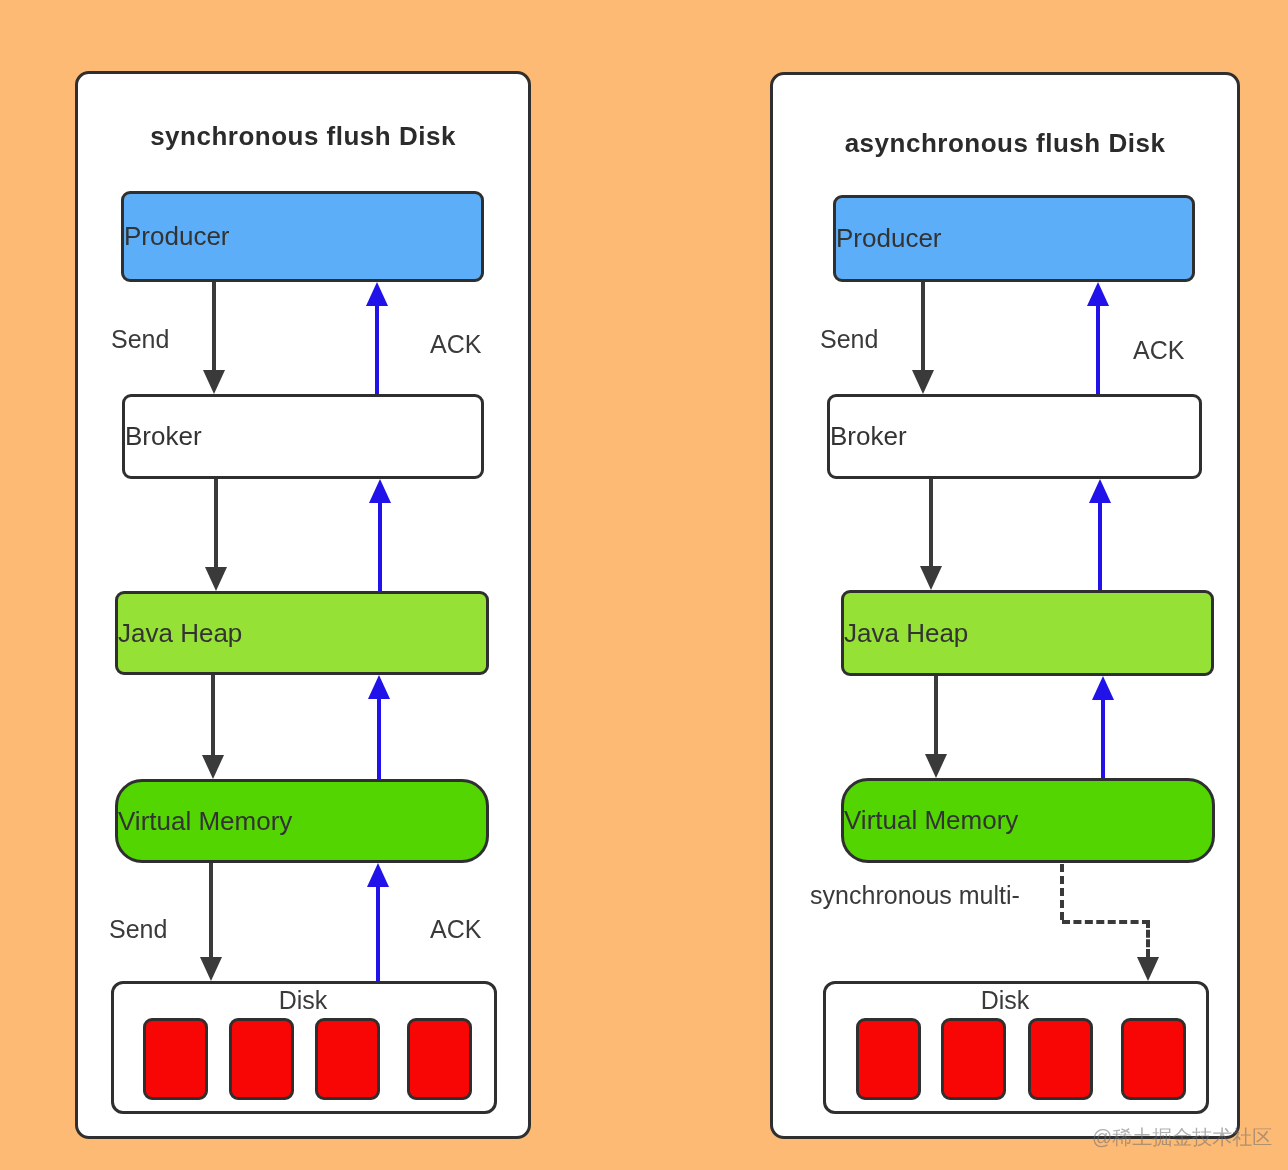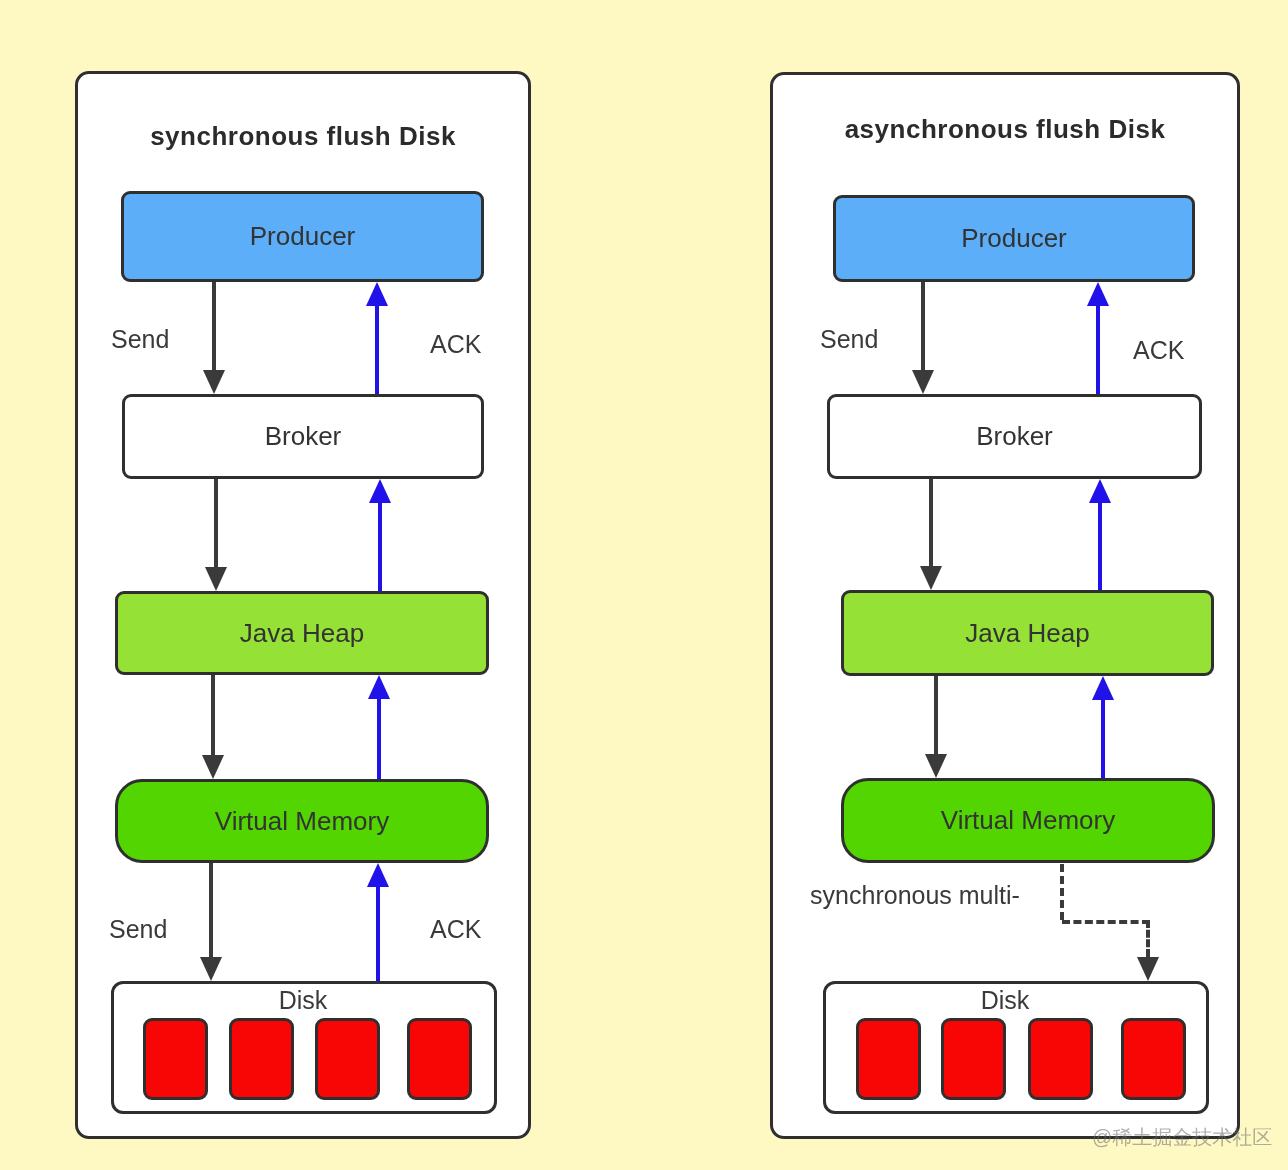--- a/index.html
+++ b/index.html
@@ -1,22 +1,22 @@
 <!DOCTYPE html>
 <html><head>
 <meta charset="utf-8">
 <style>
   html,body{margin:0;padding:0;background:#ffffff;}
-  .page{position:relative;width:1288px;height:1170px;background:#fef9c3;
+  .page{position:relative;width:1288px;height:1170px;background:#fdba74;
         font-family:"Liberation Sans", sans-serif;overflow:hidden;}
   .panel{position:absolute;border:3px solid #2f2f2f;border-radius:14px;background:#ffffff;}
   .title{position:absolute;left:0;width:100%;text-align:center;font-weight:bold;
          font-size:26px;color:#2b2b2b;letter-spacing:0.5px;}
   .box{position:absolute;border:3px solid #2f2f2f;border-radius:9px;display:flex;
-       align-items:center;justify-content:center;font-size:26px;color:#333;box-sizing:border-box;}
+       align-items:center;justify-content:flex-start;font-size:26px;color:#333;box-sizing:border-box;}
   .blue{background:#5caef8;}
   .lgreen{background:#95e135;}
   .green{background:#52d501;border-radius:27px;}
   .plain{background:#ffffff;}
   .vline{position:absolute;width:4px;}
   .black{background:#3a3a3a;}
   .blueline{background:#2012e8;}
   .head-down{position:absolute;width:0;height:0;border-left:11px solid transparent;
              border-right:11px solid transparent;border-top:24px solid #3a3a3a;}
   .head-up{position:absolute;width:0;height:0;border-left:11px solid transparent;
@@ -98,21 +98,21 @@
     <div class="box plain" style="left:33px;top:907px;width:386px;height:133px;border-radius:12px"></div>
     <div class="disk-title" style="top:912px">Disk</div>
     <div class="block" style="left:65px;top:944px"></div>
     <div class="block" style="left:151px;top:944px"></div>
     <div class="block" style="left:237px;top:944px"></div>
     <div class="block" style="left:329px;top:944px"></div>
   </section>
 
   <section class="panel" style="left:770px;top:72px;width:464px;height:1061px">
 
-    <div class="title" style="top:39px">asynchronous flush Disk</div>
+    <div class="title" style="top:53px">asynchronous flush Disk</div>
 
     <div class="box blue" style="left:60px;top:120px;width:362px;height:87px">
       <span>Producer</span>
     </div>
 
     <div>
       <div class="vline black" style="left:148px;top:207px;height:88px"></div>
       <div class="head-down" style="left:139px;top:295px"></div>
     </div>
     <div>

